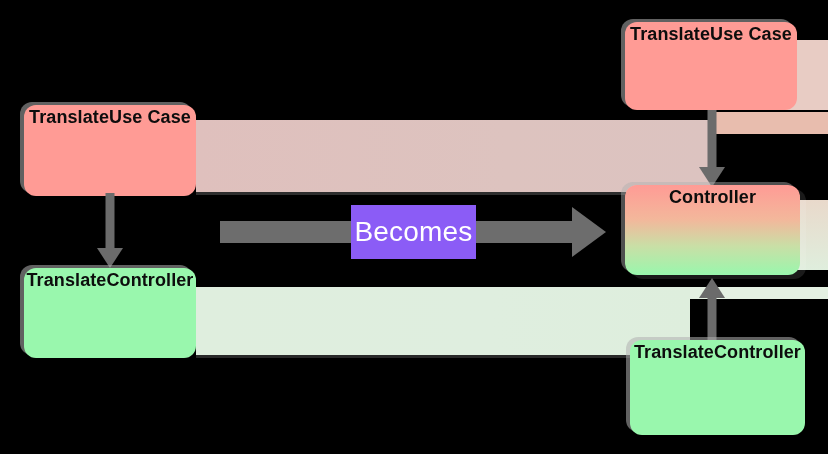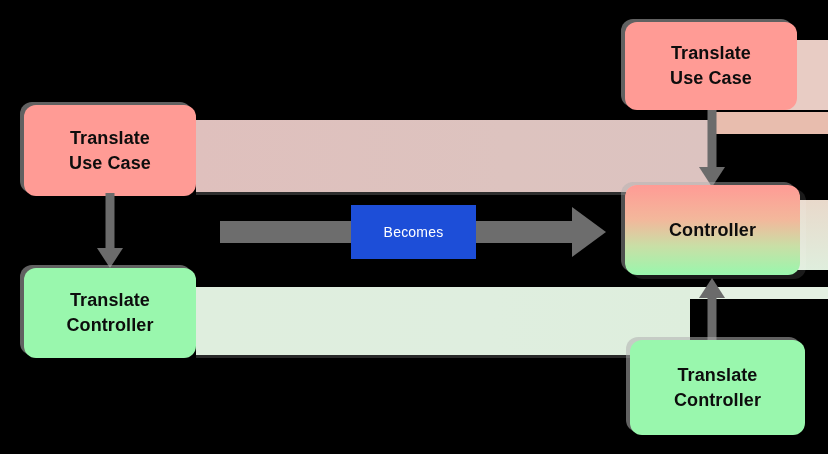--- a/index.html
+++ b/index.html
@@ -21,22 +21,21 @@
   }
   .band.greentail{
     background:#e4f0e2;
   }
 
   
   .node{
     position:absolute;
     border-radius:12px;
     display:flex;
-    flex-direction:column;
-    align-items:center;
+    flex-direction:row;
     justify-content:center;
     text-align:center;
     color:#0d0d0d;
     font-weight:bold;
     font-size:18px;
     line-height:1.38;
     letter-spacing:.1px;
     box-shadow:-4px -3px 0 0 rgba(176,176,176,0.55);
   }
   .node.pink{background:#ff9b95;}
@@ -59,23 +58,23 @@
   
   #becomes-arrow{position:absolute;}
   #becomes-arrow .b-shaft{position:absolute;left:0;top:14px;height:22px;background:#6d6d6d;}
   #becomes-arrow .b-head{
     position:absolute;right:0;top:0;width:0;height:0;
     border-top:25px solid transparent;border-bottom:25px solid transparent;
     border-left:34px solid #6d6d6d;
   }
   #becomes-label{
     position:absolute;
-    background:#1d4ed8;
+    background:#8b5cf6;
     color:#ffffff;
-    font-size:14px;
+    font-size:28px;
     font-weight:normal;
     display:flex;align-items:center;justify-content:center;
     letter-spacing:.2px;
   }
 </style>
 </head>
 <body>
 
 <div id="stage">
 

